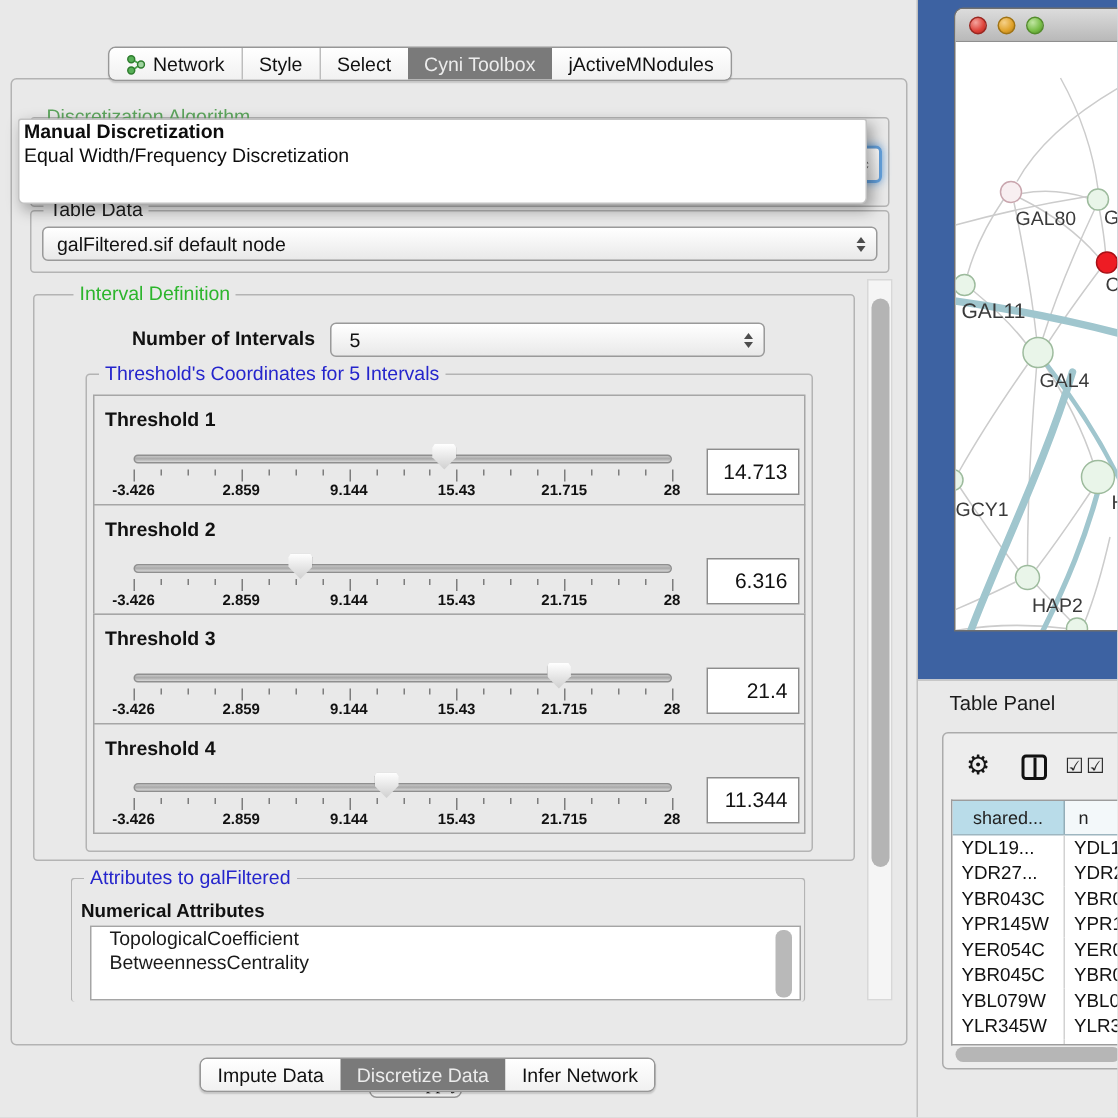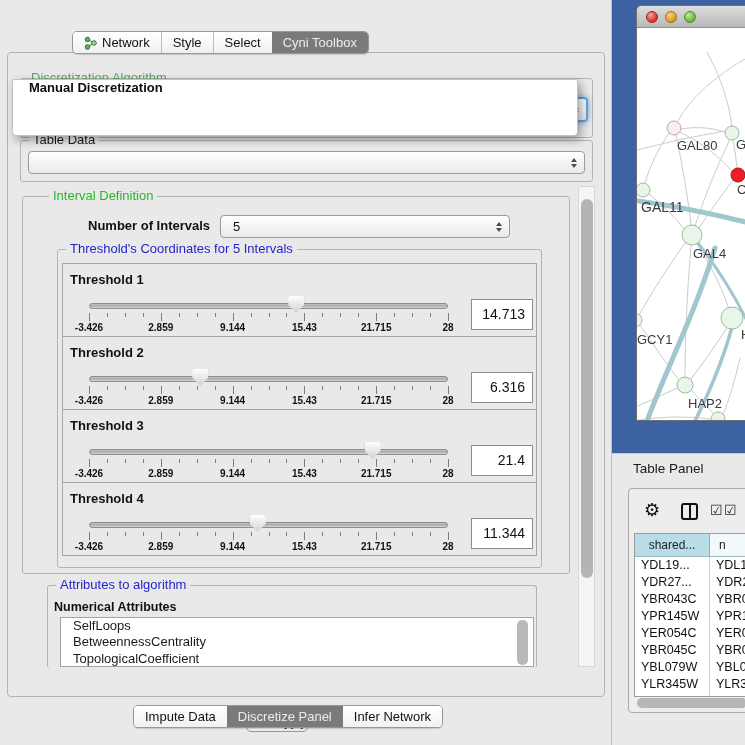--- a/index.html
+++ b/index.html
@@ -57,21 +57,21 @@
   .attr-scroll-thumb{position:absolute;left:517px;top:620px;width:11px;height:45px;background:#b9b9b9;border-radius:5px;}
 
   .main-scroll-track{position:absolute;left:578px;top:186px;width:17px;height:481px;background:#f5f5f5;border:1px solid #d8d8d8;}
   .main-scroll-thumb{position:absolute;left:2px;top:12px;width:12px;height:379px;background:#b4b4b4;border-radius:6px;}
 
   .apply-btn{position:absolute;left:246px;top:712px;width:62px;height:20px;border:1px solid #969696;border-radius:5px;background:linear-gradient(#ffffff,#ececec);font-size:13px;color:#111;text-align:right;line-height:18px;font-family:Liberation Serif, serif;}
 
   
   .algo-popup{position:absolute;left:12px;top:79px;width:566px;height:57px;background:#fff;border:1px solid #c2c2c2;border-radius:2px 2px 4px 4px;box-shadow:3px 4px 10px rgba(0,0,0,.35);z-index:50;}
   .popup-hint{height:18px;padding-top:4px;text-align:center;font-size:13px;color:#b7b7b7;}
-  .popup-item{height:16px;line-height:16px;font-size:13px;color:#0d0d0d;padding-left:16px;white-space:nowrap;}
+  .popup-item{height:16px;line-height:16px;font-size:13px;color:#0d0d0d;padding-left:3px;white-space:nowrap;}
   .popup-item.bold{font-weight:bold;}
 
   
   .blue-region{position:absolute;left:612px;top:0;width:133px;height:453px;background:#3d62a2;}
   .right-lower{position:absolute;left:612px;top:453px;width:133px;height:292px;background:#e9e9e9;border-top:1px solid #c7c7c7;}
   .tp-title{position:absolute;left:633px;top:455px;height:28px;line-height:28px;font-size:13.5px;color:#1a1a1a;}
 
   .mac-window{position:absolute;left:636px;top:5px;width:115px;height:416px;background:#fff;border:1px solid #6f6f6f;border-radius:6px 6px 0 0;overflow:hidden;}
   .mac-titlebar{position:absolute;left:0;top:0;width:100%;height:22px;background:linear-gradient(#dcdcdc,#b9b9b9);border-bottom:1px solid #8f8f8f;}
   .light{position:absolute;top:5px;width:12px;height:12px;border-radius:50%;}
@@ -117,37 +117,41 @@
       </div>
       <div class="tab sep">
           <span>Style</span>
         </div>
       <div class="tab sep">
           <span>Select</span>
         </div>
       <div class="tab active">
           <span>Cyni Toolbox</span>
         </div>
+      <div class="tab">
+          <span>jActiveMNodules</span>
+        </div>
     </div>
 
     <div class="tab-content-border"></div>
 
     <div class="group" style="left:20px;top:78px;width:573px;height:60px;"></div>
     <div class="hidden-group-title">Discretization Algorithm</div>
     <div class="combo combo-focus" style="left:28px;top:97px;width:560px;z-index:5;">
       <span class="stepper">
           <span class="up"></span>
           <span class="dn"></span>
         </span>
     </div>
 
     <div class="group" style="left:20px;top:140px;width:573px;height:42px;">
       <span class="group-label lbl-black">Table Data</span>
     </div>
     <div class="combo" style="left:28px;top:151px;width:557px;">
+      <span>galFiltered.sif default node</span>
       <span class="stepper">
           <span class="up"></span>
           <span class="dn"></span>
         </span>
     </div>
 
     <div class="group" style="left:22px;top:196px;width:548px;height:378px;">
       <span class="group-label lbl-green" style="left:26px;text-align:right;">Interval Definition</span>
     </div>
     <div class="noi-label">Number of Intervals</div>
@@ -308,42 +312,41 @@
             <div class="scale-label" style="left: 40%;">9.144</div>
             <div class="scale-label" style="left: 60%;">15.43</div>
             <div class="scale-label" style="left: 80%;">21.715</div>
             <div class="scale-label" style="left: 100%;">28</div>
           </div>
         <div class="value-box">11.344</div>
       </div>
     </div>
 
     <div class="group" style="left:47px;top:585px;width:490px;height:83px;border-bottom:none;">
-      <span class="group-label lbl-blue">Attributes to algorithm</span>
+      <span class="group-label lbl-blue">Attributes to galFiltered</span>
     </div>
     <div class="numattr-label">Numerical Attributes</div>
     <div class="attr-list">
-        <div class="attr-item">SelfLoops</div>
+        <div class="attr-item">TopologicalCoefficient</div>
         <div class="attr-item">BetweennessCentrality</div>
-        <div class="attr-item">TopologicalCoefficient</div>
       </div>
     <div class="attr-scroll-thumb"></div>
 
     <div class="main-scroll-track">
       <div class="main-scroll-thumb"></div>
     </div>
 
     <div class="apply-btn">Apply</div>
 
     <div class="tabstrip bottom-tabs">
       <div class="tab">
           <span>Impute Data</span>
         </div>
       <div class="tab active">
-          <span>Discretize Panel</span>
+          <span>Discretize Data</span>
         </div>
       <div class="tab">
           <span>Infer Network</span>
         </div>
     </div>
   </div>
 
   <div class="blue-region"></div>
   <div class="right-lower"></div>
   <div class="tp-title">Table Panel</div>
@@ -456,15 +459,16 @@
             <div class="c1">YIL052C</div>
             <div class="c2">YIL0</div>
           </div>
         </div>
     </div>
     <div class="tp-hscroll"></div>
   </div>
 
   <div class="algo-popup">
     <div class="popup-item bold">Manual Discretization</div>
+    <div class="popup-item">Equal Width/Frequency Discretization</div>
   </div>
 
 </div>
 
 </body></html>

